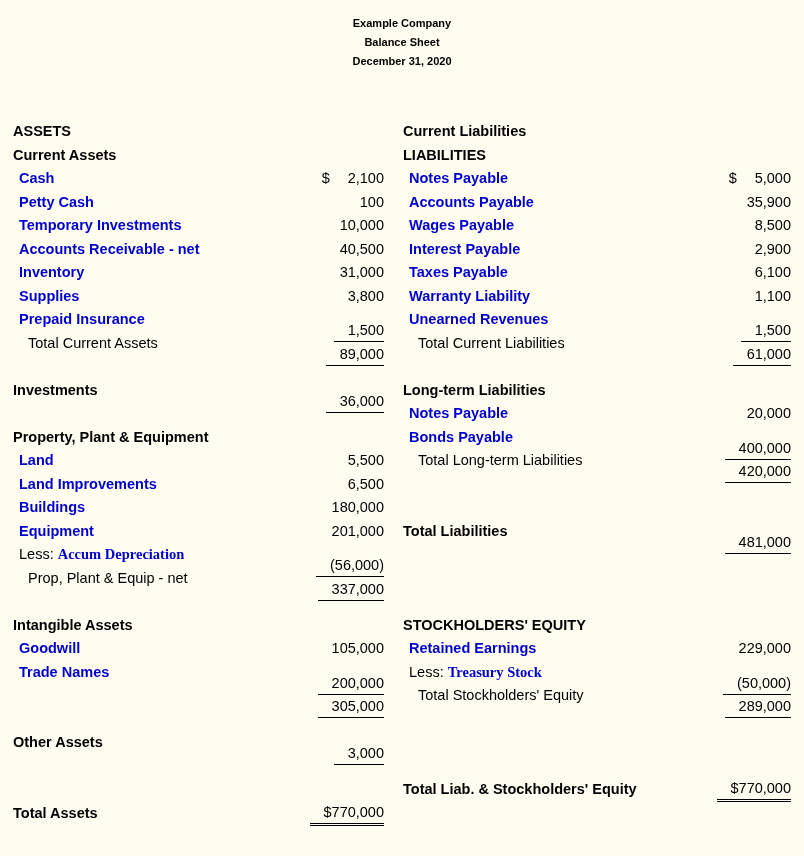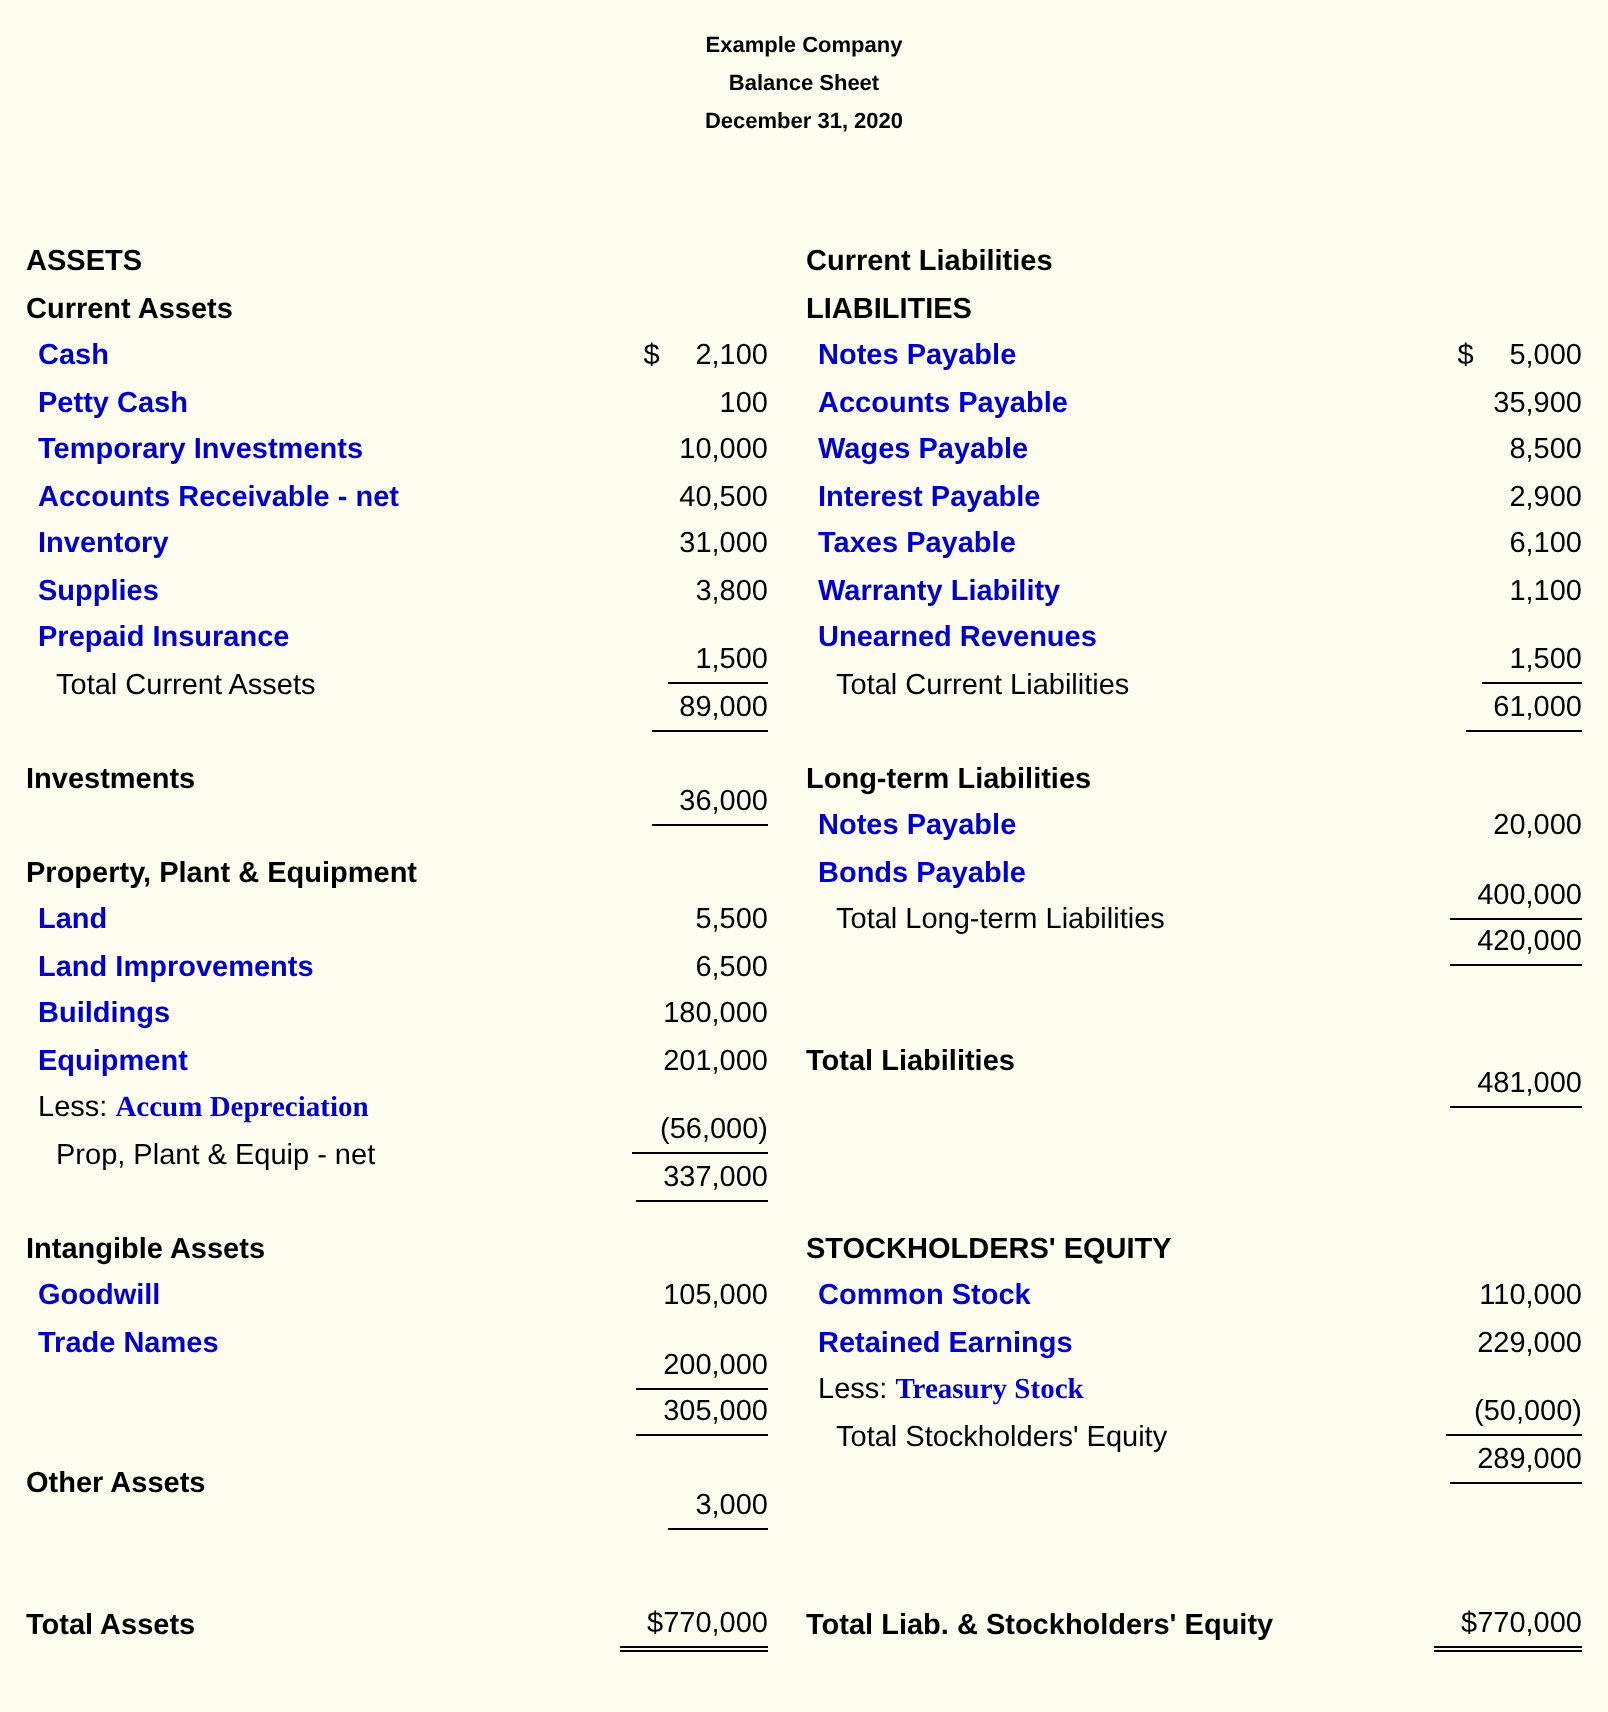--- a/index.html
+++ b/index.html
@@ -315,24 +315,20 @@
   </div>
 
   <div class="row spacer"></div>
   <div class="row spacer"></div>
   <div class="row spacer"></div>
 
   <div class="row">
     <span class="label lbl-section">STOCKHOLDERS' EQUITY</span>
   </div>
 
-  <div class="row">
-    <span class="label lbl-account">Common Stock</span>
-    <span class="amount">110,000</span>
-  </div>
 
   <div class="row">
     <span class="label lbl-account">Retained Earnings</span>
     <span class="amount">229,000</span>
   </div>
 
   <div class="row">
     <span class="label lbl-less"><span>Less:</span>&nbsp;<span class="link">Treasury Stock</span></span>
     <span class="amount rule-single">(50,000)</span>
   </div>

